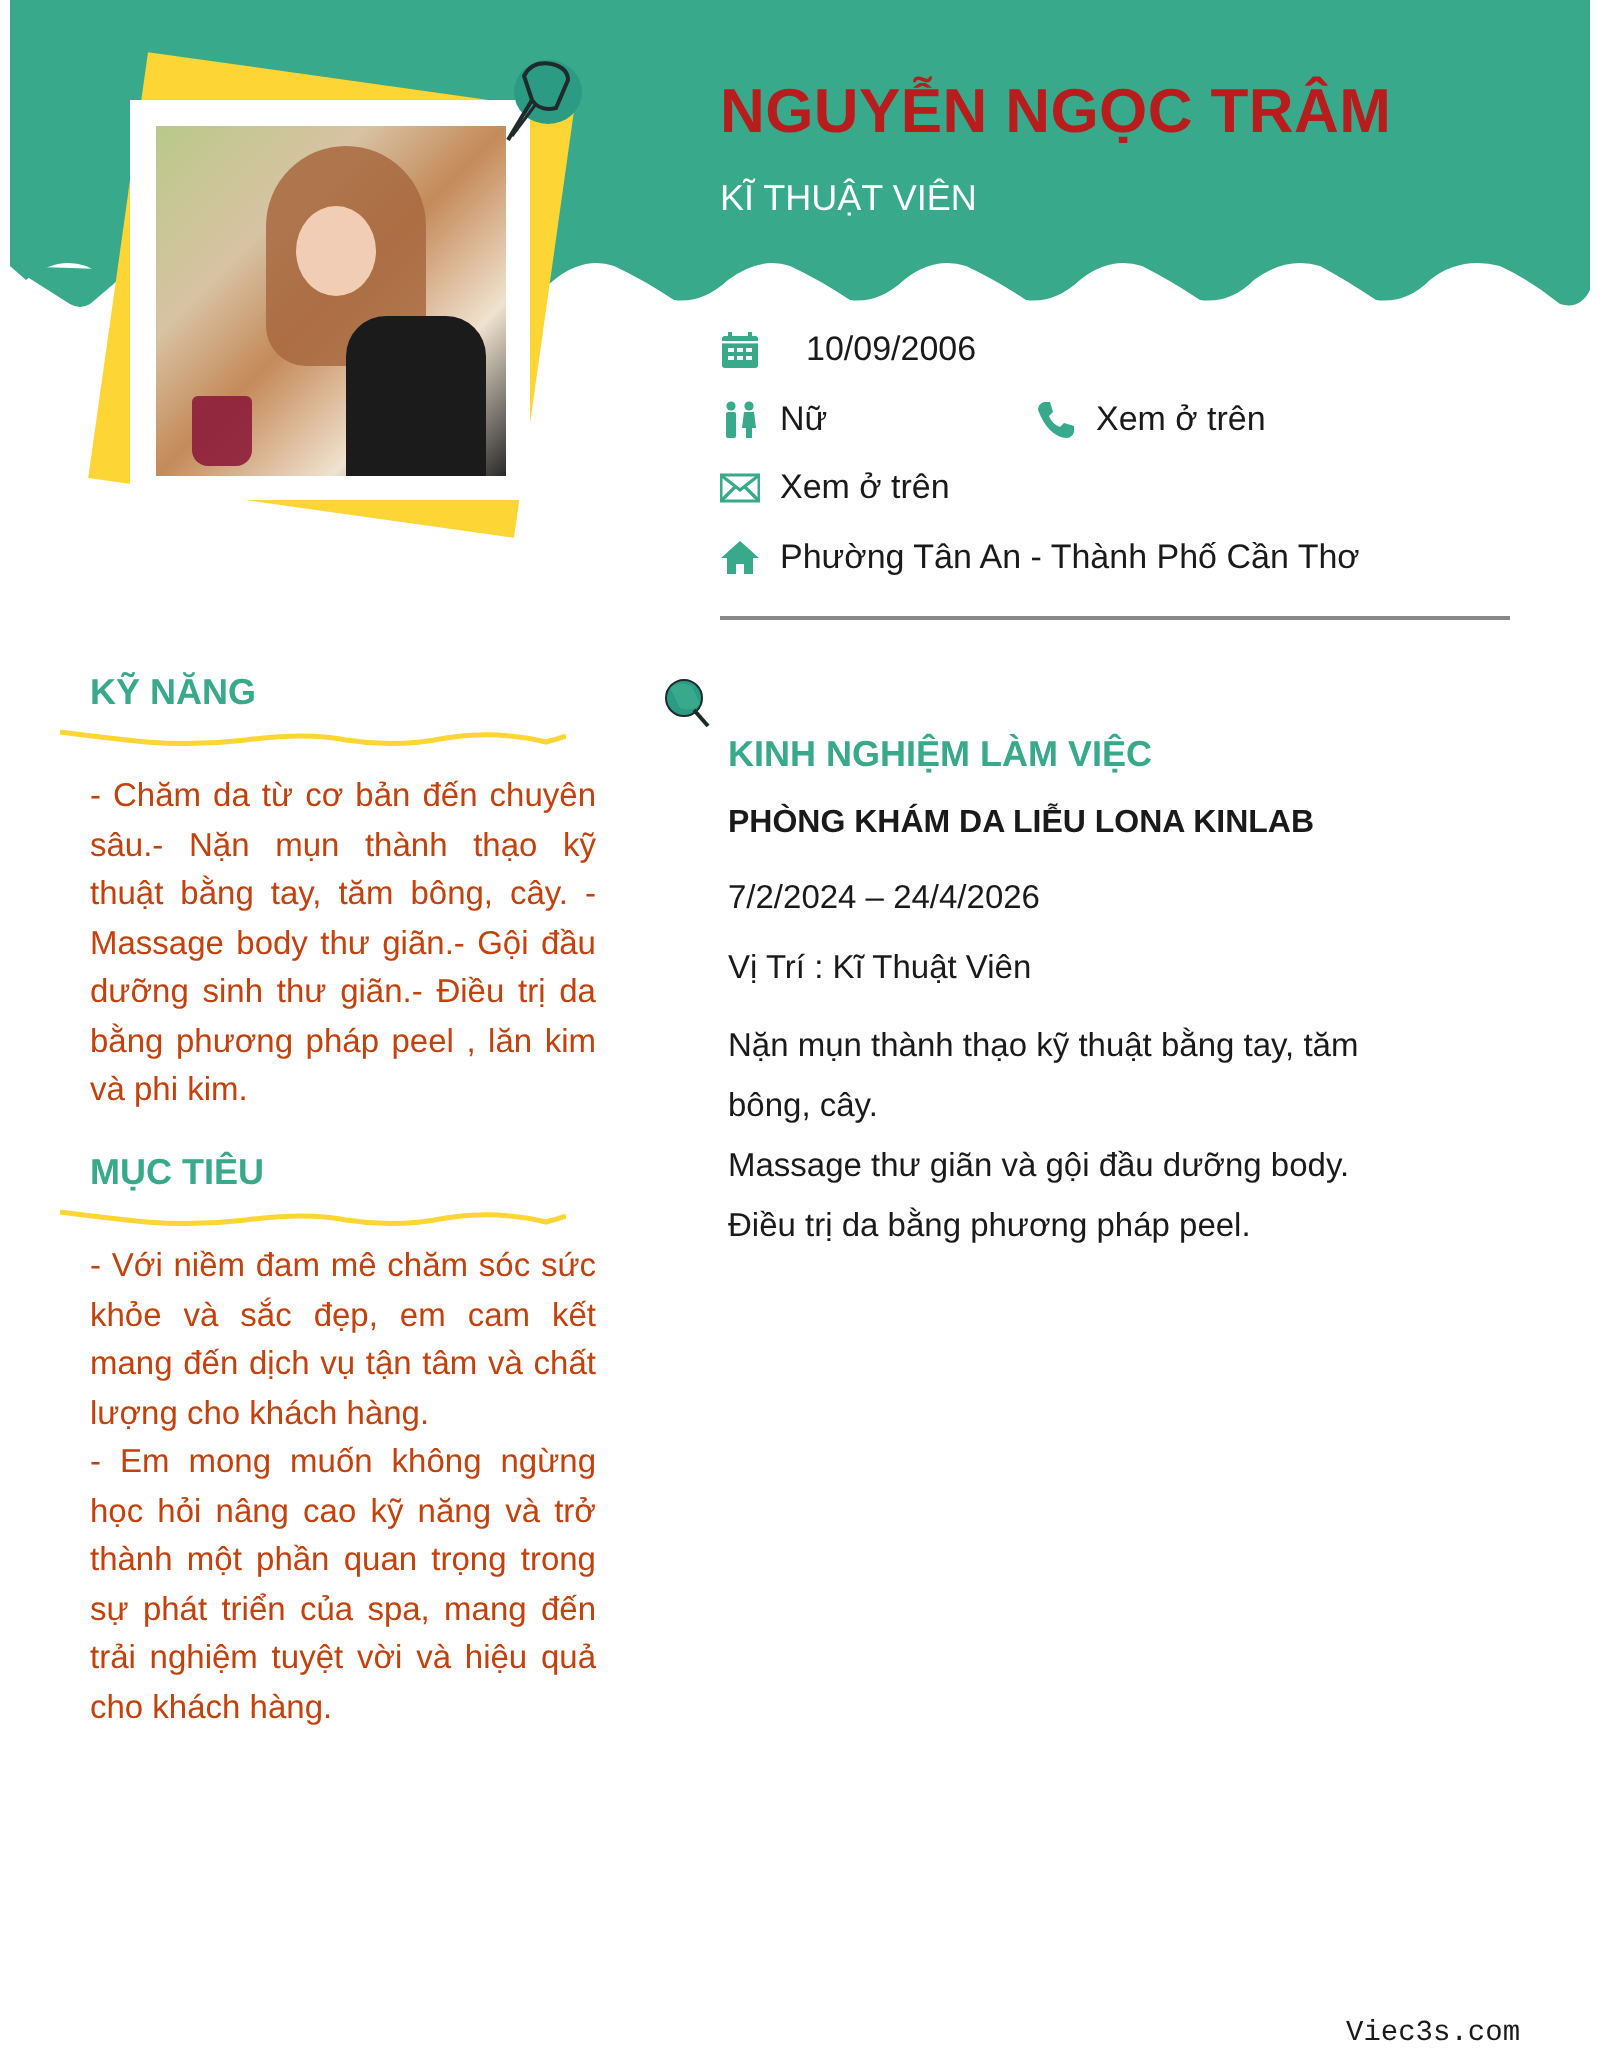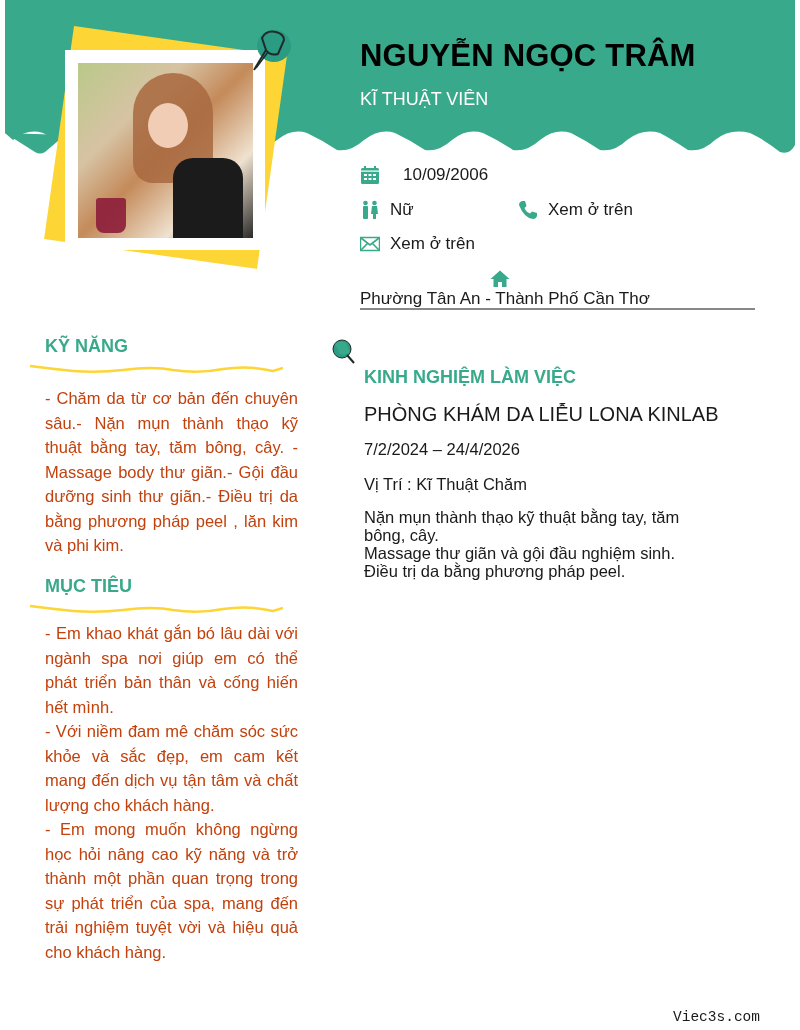--- a/index.html
+++ b/index.html
@@ -8,33 +8,33 @@
   .header-band { position:absolute; left:5px; top:0; width:790px; height:160px; }
   .yellow-card { position:absolute; left:58px; top:40px; width:215px; height:215px; background:#fdd535; transform:rotate(8deg); }
   .photo-frame { position:absolute; left:65px; top:50px; width:200px; height:200px; background:#ffffff; }
   .photo { position:absolute; left:78px; top:63px; width:175px; height:175px;
            background: linear-gradient(135deg,#b9c98a 0%, #d7c3a3 30%, #c48a5a 50%, #efe2cf 75%, #2a2a2a 100%); }
   .photo .hair { position:absolute; left:55px; top:10px; width:80px; height:110px; border-radius:40px 40px 20px 20px; background:#a8683f; opacity:.85; }
   .photo .face { position:absolute; left:70px; top:40px; width:40px; height:45px; border-radius:50%; background:#f1cdb5; }
   .photo .dress { position:absolute; left:95px; top:95px; width:70px; height:80px; background:#1b1b1b; border-radius:20px 20px 0 0; }
   .photo .cup { position:absolute; left:18px; top:135px; width:30px; height:35px; background:#8c1d3a; border-radius:3px 3px 8px 8px; opacity:.9; }
   .pin-icon { position:absolute; left:248px; top:24px; width:44px; height:48px; }
-  .name { position:absolute; left:360px; top:38px; font-size:31px; font-weight:bold; color:#000000; letter-spacing:0.2px; }
+  .name { position:absolute; left:360px; top:38px; font-size:31px; font-weight:bold; color:#b91c1c; letter-spacing:0.2px; }
   .title { position:absolute; left:360px; top:89px; font-size:18px; color:#ffffff; }
   .info-row { position:absolute; display:flex; align-items:center; font-size:17px; color:#1a1a1a; }
   .info-row .ico { width:20px; height:20px; margin-right:10px; display:inline-block; }
   .divider { position:absolute; left:360px; top:308px; width:395px; height:2px; background:#888888; }
   .section-title { position:absolute; font-size:18px; font-weight:bold; color:#38a98a; }
   .squiggle { position:absolute; left:28px; width:255px; height:12px; }
   .para { position:absolute; left:45px; width:253px; font-size:16.5px; line-height:24.5px; text-align:justify; color:#c2410c; }
   .para p { margin:0; }
   .exp-pin { position:absolute; left:330px; top:338px; width:26px; height:28px; }
   .exp { position:absolute; left:364px; font-size:16.5px; color:#1a1a1a; }
-  .exp-company { font-weight:normal; font-size:20px; }
-  .exp-desc { position:absolute; left:364px; top:508px; width:345px; font-size:16.5px; line-height:18px; }
+  .exp-company { font-weight:bold; font-size:16px; }
+  .exp-desc { position:absolute; left:364px; top:508px; width:345px; font-size:16.5px; line-height:30px; }
   .exp-desc p { margin:0; }
   .footer { position:absolute; left:673px; top:1009px; font-family:"Liberation Mono", "DejaVu Sans Mono", monospace; font-size:14.5px; color:#1a1a1a; }
 </style>
 </head>
 <body>
 
 <svg class="header-band" viewBox="0 0 790 160" preserveAspectRatio="none">
   <path d="M0,0 L790,0 L790,145 Q785,155 775,152 Q760,140 745,133 Q725,128 710,140 Q698,152 683,150 Q668,140 655,133 Q638,128 622,140 Q610,152 595,150 Q580,140 566,133 Q550,128 535,140 Q522,152 508,150 Q493,140 478,133 Q462,128 447,140 Q434,152 420,150 Q405,140 390,133 Q375,128 359,140 Q346,152 332,150 Q317,140 302,133 Q287,128 272,140 Q258,152 244,150 Q229,140 214,133 Q199,128 184,140 Q170,152 156,150 Q141,140 126,133 Q111,128 96,140 Q83,152 68,150 Q53,140 38,133 Q23,128 8,140 L0,133 Z" fill="#38a98a"></path>
   <path d="M0,133 L30,152 Q35,155 40,152 L60,135" fill="#38a98a"></path>
 </svg>
@@ -94,54 +94,53 @@
 
 <div class="info-row" style="left:360px; top:234px;">
   <svg class="ico" viewBox="0 0 20 20">
     <rect x="0.5" y="3.5" width="19" height="13" fill="none" stroke="#38a98a" stroke-width="1.5"></rect>
     <path d="M1,4 L10,11 L19,4" fill="none" stroke="#38a98a" stroke-width="1.6"></path>
     <path d="M1,16 L7.5,9.5 M19,16 L12.5,9.5" stroke="#38a98a" stroke-width="1.6"></path>
   </svg>
   <span>Xem ở trên</span>
 </div>
 
-<div class="info-row" style="left:360px; top:269px;flex-direction:column;">
+<div class="info-row" style="left:360px; top:269px;">
   <svg class="ico" viewBox="0 0 20 20">
     <path d="M10,1.5 L19.5,10 L16.5,10 L16.5,18 L12,18 L12,13 L8,13 L8,18 L3.5,18 L3.5,10 L0.5,10 Z" fill="#38a98a"></path>
   </svg>
   <span>Phường Tân An - Thành Phố Cần Thơ</span>
 </div>
 
 <div class="divider"></div>
 
 <div class="section-title" style="left:45px; top:336px;">KỸ NĂNG</div>
 <svg class="squiggle" style="top:362px;" viewBox="0 0 255 12">
   <path d="M2,4 Q25,7 45,9 Q70,11 95,8 Q125,4 145,8 Q170,12 195,7 Q220,3 245,9 Q252,7 255,6" fill="none" stroke="#fdd535" stroke-width="2.5"></path>
 </svg>
 <div class="para" style="top:386px;">- Chăm da từ cơ bản đến chuyên sâu.- Nặn mụn thành thạo kỹ thuật bằng tay, tăm bông, cây. - Massage body thư giãn.- Gội đầu dưỡng sinh thư giãn.- Điều trị da bằng phương pháp peel , lăn kim và phi kim.</div>
 
 <div class="section-title" style="left:45px; top:576px;">MỤC TIÊU</div>
 <svg class="squiggle" style="top:602px;" viewBox="0 0 255 12">
   <path d="M2,4 Q25,7 45,9 Q70,11 95,8 Q125,4 145,8 Q170,12 195,7 Q220,3 245,9 Q252,7 255,6" fill="none" stroke="#fdd535" stroke-width="2.5"></path>
 </svg>
 <div class="para" style="top:621px;">
-  <p>- Em khao khát gắn bó lâu dài với ngành spa nơi giúp em có thể phát triển bản thân và cống hiến hết mình.</p>
   <p>- Với niềm đam mê chăm sóc sức khỏe và sắc đẹp, em cam kết mang đến dịch vụ tận tâm và chất lượng cho khách hàng.</p>
   <p>- Em mong muốn không ngừng học hỏi nâng cao kỹ năng và trở thành một phần quan trọng trong sự phát triển của spa, mang đến trải nghiệm tuyệt vời và hiệu quả cho khách hàng.</p>
 </div>
 
 <svg class="exp-pin" viewBox="0 0 26 28">
   <circle cx="12" cy="11" r="9" fill="#2b9b83" stroke="#1f2b2b" stroke-width="1"></circle>
   <path d="M5,6 Q10,2 16,5 L20,14 Q16,18 10,16 Z" fill="#38a98a"></path>
   <path d="M17,17 L24,25" stroke="#1f2b2b" stroke-width="2"></path>
 </svg>
 <div class="section-title" style="left:364px; top:367px;">KINH NGHIỆM LÀM VIỆC</div>
 
 <div class="exp exp-company" style="top:403px;">PHÒNG KHÁM DA LIỄU LONA KINLAB</div>
 <div class="exp" style="top:440px;">7/2/2024 – 24/4/2026</div>
-<div class="exp" style="top:475px;">Vị Trí : Kĩ Thuật Chăm</div>
+<div class="exp" style="top:475px;">Vị Trí : Kĩ Thuật Viên</div>
 <div class="exp-desc">
   <p>Nặn mụn thành thạo kỹ thuật bằng tay, tăm bông, cây.</p>
-  <p>Massage thư giãn và gội đầu nghiệm sinh.</p>
+  <p>Massage thư giãn và gội đầu dưỡng body.</p>
   <p>Điều trị da bằng phương pháp peel.</p>
 </div>
 
 <div class="footer">Viec3s.com</div>
 
 </body></html>

